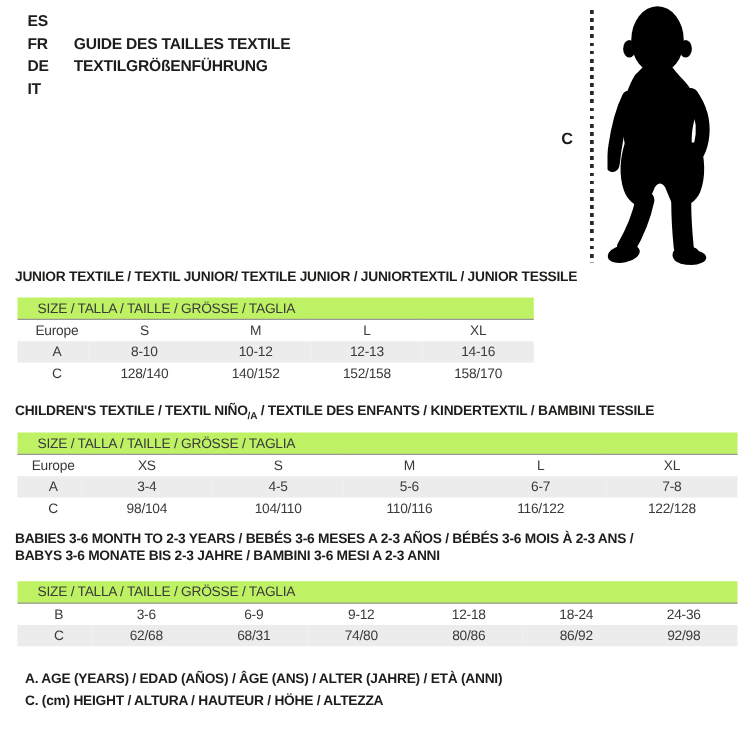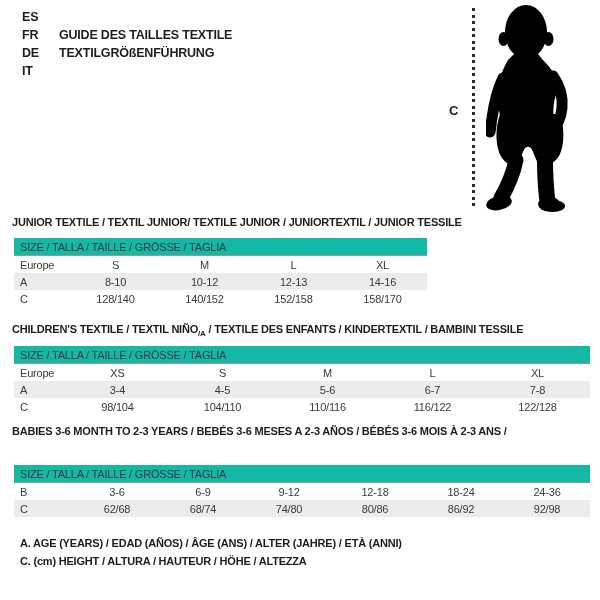--- a/index.html
+++ b/index.html
@@ -23,23 +23,23 @@
   .tbl-title{
     position:absolute;left:12px;font-size:11px;font-weight:700;
     white-space:nowrap;line-height:14px;
   }
   .tbl-title sub{font-size:8px;}
   .size-table{
     position:absolute;left:14px;border-collapse:collapse;table-layout:fixed;
     font-size:11px;color:#3a3a3a;
   }
   .size-table td{height:17px;padding:0;text-align:center;vertical-align:middle;}
-  .size-table td.lbl{text-align:left;padding-left:6px;}
+  .size-table td.lbl{text-align:center;padding-left:6px;}
   .hdr-band td{
-    background:#14b8a6;text-align:left;padding-left:6px;font-weight:400;
+    background:#bef264;text-align:left;padding-left:16px;font-weight:400;
     color:#3a3a3a;border-bottom:1px solid #989898;
   }
   tr.stripe td{background:#ececec;}
   
   .legend{position:absolute;left:20px;top:534px;}
   .legend-row{font-size:11px;font-weight:700;line-height:18px;white-space:nowrap;}
 </style>
 </head>
 <body>
 
@@ -165,20 +165,21 @@
     <td>104/110</td>
     <td>110/116</td>
     <td>116/122</td>
     <td>122/128</td>
   </tr>
 </tbody>
   </table>
 
 <div class="tbl-title" style="top:424px;">
   <div>BABIES 3-6 MONTH TO 2-3 YEARS / BEBÉS 3-6 MESES A 2-3 AÑOS / BÉBÉS 3-6 MOIS À 2-3 ANS /</div>
+  <div>BABYS 3-6 MONATE BIS 2-3 JAHRE / BAMBINI 3-6 MESI A 2-3 ANNI</div>
 </div>
 <table class="size-table" style="top:465px;width:576px;">
   <colgroup>
       <col style="width:60px">
       <col>
       <col>
       <col>
       <col>
       <col>
       <col>
@@ -192,21 +193,21 @@
     <td>3-6</td>
     <td>6-9</td>
     <td>9-12</td>
     <td>12-18</td>
     <td>18-24</td>
     <td>24-36</td>
   </tr>
   <tr class="stripe">
     <td class="lbl">C</td>
     <td>62/68</td>
-    <td>68/74</td>
+    <td>68/31</td>
     <td>74/80</td>
     <td>80/86</td>
     <td>86/92</td>
     <td>92/98</td>
   </tr>
 </tbody>
   </table>
 
 <div class="legend">
   <div class="legend-row">A. AGE (YEARS) / EDAD (AÑOS) / ÂGE (ANS) / ALTER (JAHRE) / ETÀ (ANNI)</div>

